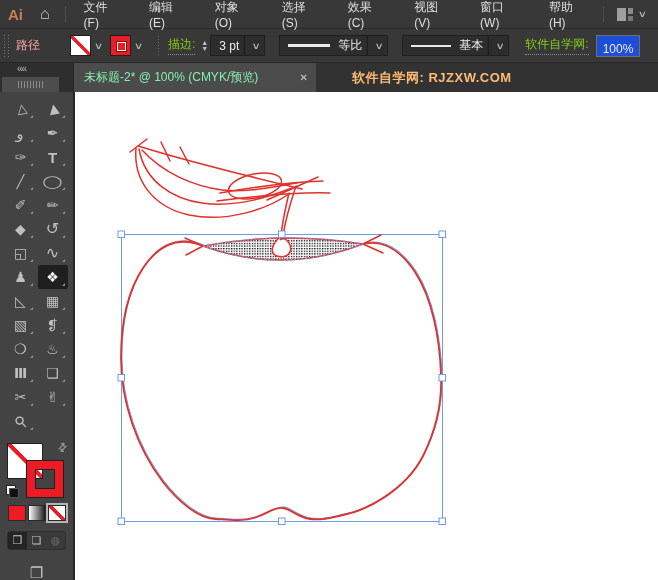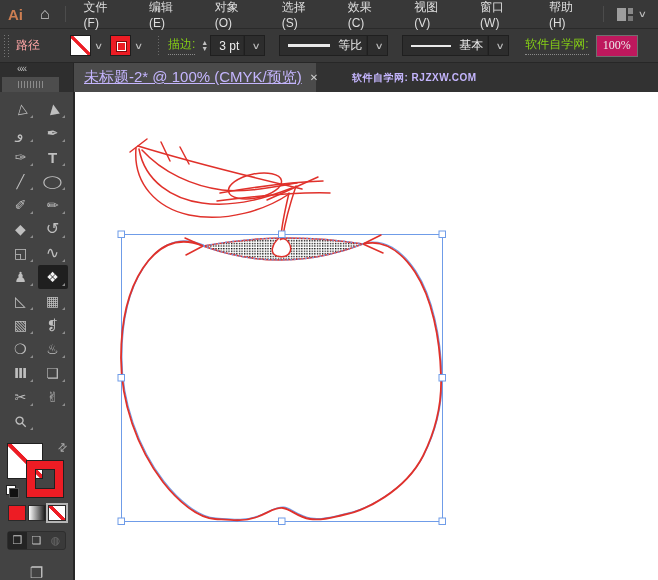--- a/index.html
+++ b/index.html
@@ -36,31 +36,31 @@
   .swatch.strokecol .inner{position:absolute;left:6px;top:6px;width:7px;height:7px;border:1px solid #fff;outline:1px solid #7c0b0b;}
   .ddbtn{width:15px;height:21px;display:flex;align-items:center;justify-content:center;color:#bdbdbd;}
   .dotsep{width:4px;height:20px;margin:0 8px 0 6px;background-image:repeating-linear-gradient(#6b6b6b 0 1px,transparent 1px 3px);background-size:1px 100%;background-repeat:repeat-y;background-position:2px 0;}
   .dotted-label{border-bottom:1px dotted #8a8a8a;padding-bottom:1px;color:#84cc16;}
   .stepper{display:flex;flex-direction:column;justify-content:center;margin:0 2px 0 6px;color:#c2c2c2;}
   .stepper span{font-size:7px;line-height:6px;text-align:center;}
   .field{background:#2d2d2d;border:1px solid #1f1f1f;height:21px;display:flex;align-items:center;box-sizing:border-box;}
   .field .val{padding:0 8px;color:#ececec;}
   .field .dd{border-left:1px solid #1f1f1f;width:16px;height:100%;display:flex;align-items:center;justify-content:center;color:#bdbdbd;}
   .lineprev{display:inline-block;background:#e9e9e9;margin-left:8px;}
-  .opacity-field{border:1px solid #6f6f6f;background:#be185d;height:20px;display:flex;align-items:center;padding:0 6px;margin-left:7px;color:#ececec;font-family:Liberation Serif, serif;}
+  .opacity-field{border:1px solid #6f6f6f;background:#1d4ed8;height:20px;display:flex;align-items:flex-end;padding:0 6px;margin-left:7px;color:#ececec;}
   
   .tabbar{height:29px;display:flex;background:#323232;align-items:stretch;}
   .tb-left{width:73px;background:#2e2e2e;display:flex;flex-direction:column;border-right:1px solid #262626;}
   .collapse{height:13px;color:#bdbdbd;font-size:10px;line-height:12px;padding-left:17px;letter-spacing:-1px;}
   .panel-grip{flex:1;background:#4d4d4d;margin:1px 14px 0 2px;display:flex;align-items:center;justify-content:center;}
   .panel-grip .dots{width:26px;height:7px;background-image:repeating-linear-gradient(90deg,#8b8b8b 0 1px,transparent 1px 3px);}
   .doc-tab{width:224px;background:#4b4b4b;display:flex;align-items:center;padding:0 8px 0 10px;gap:8px;}
-  .doc-tab .title{color:#c4b5fd;font-size:15px;white-space:nowrap;text-decoration:underline;}
+  .doc-tab .title{color:#86efac;font-size:12px;white-space:nowrap;}
   .doc-tab .close{color:#cfcfcf;font-size:10px;margin-left:auto;}
-  .watermark{display:flex;align-items:center;padding-left:36px;color:#c4b5fd;font-size:10px;font-weight:bold;letter-spacing:.5px;}
+  .watermark{display:flex;align-items:center;padding-left:36px;color:#fdba74;font-size:13px;font-weight:bold;letter-spacing:.5px;}
   
   .main{display:flex;height:490px;}
   .toolbar{width:73px;background:#434343;border-right:2px solid #262626;display:flex;flex-direction:column;}
   .tool-list{display:grid;grid-template-columns:30px 30px;justify-content:center;column-gap:2px;row-gap:0;padding-top:5px;}
   .tool{width:30px;height:24px;display:flex;align-items:center;justify-content:center;position:relative;color:#bfbfbf;}
   .tool::after{content:"";position:absolute;right:3px;bottom:3px;border-left:3px solid transparent;border-bottom:3px solid #8d8d8d;}
   .tool.active{background:#1f1f1f;border-radius:2px;color:#f2f2f2;}
   .tglyph{font-size:14px;display:inline-block;line-height:1;}
   [data-name="selection-tool"] .tglyph,[data-name="direct-selection-tool"] .tglyph{transform:rotate(-100deg);font-size:13px;}
   [data-name="lasso-tool"] .tglyph{transform:rotate(12deg);font-size:15px;}

